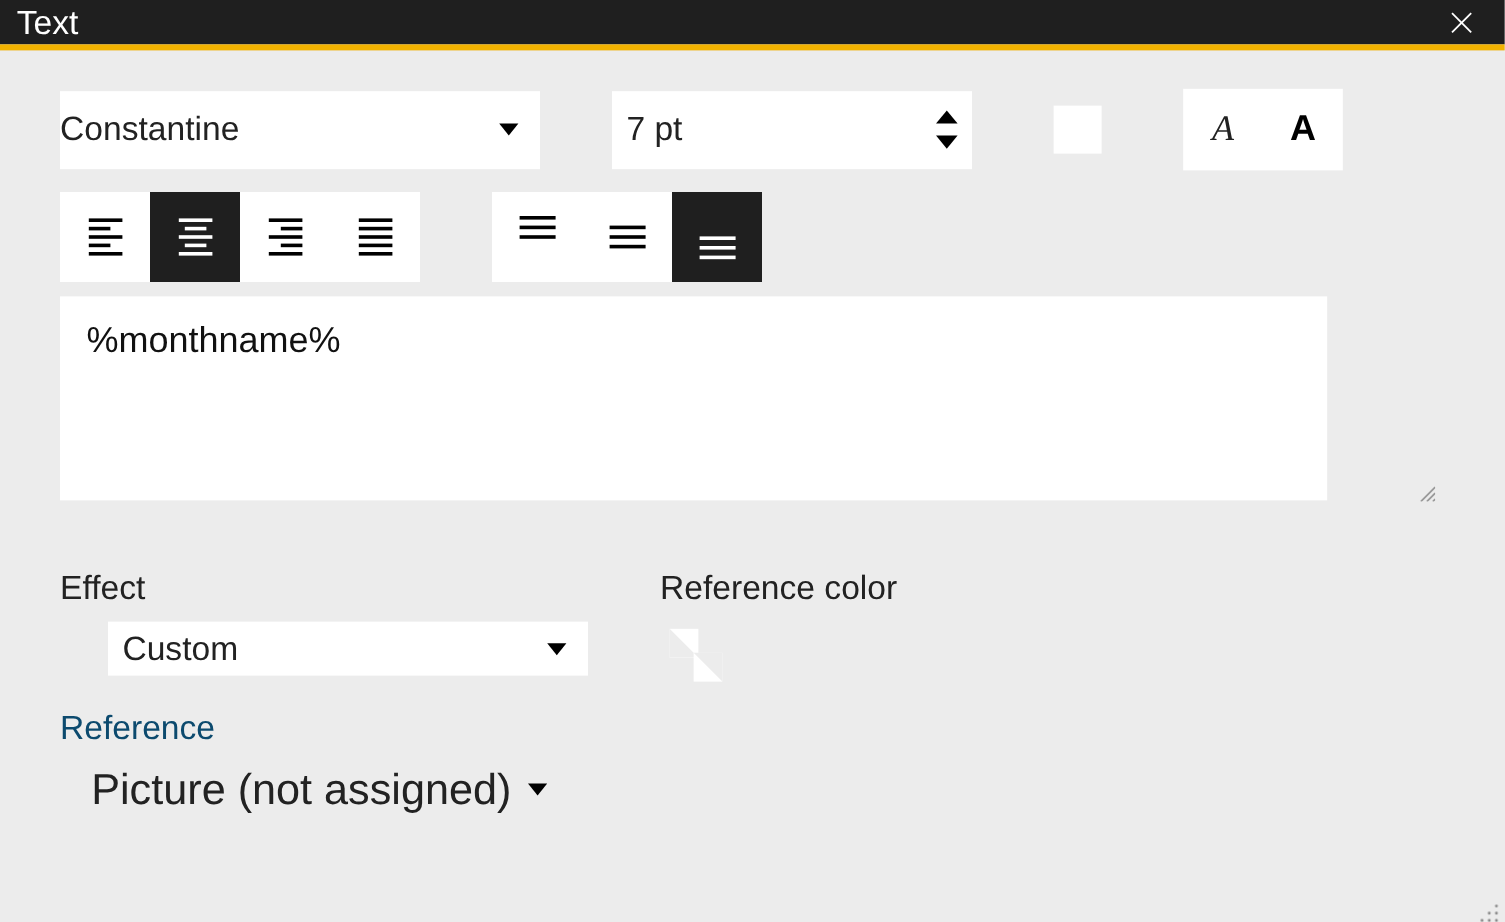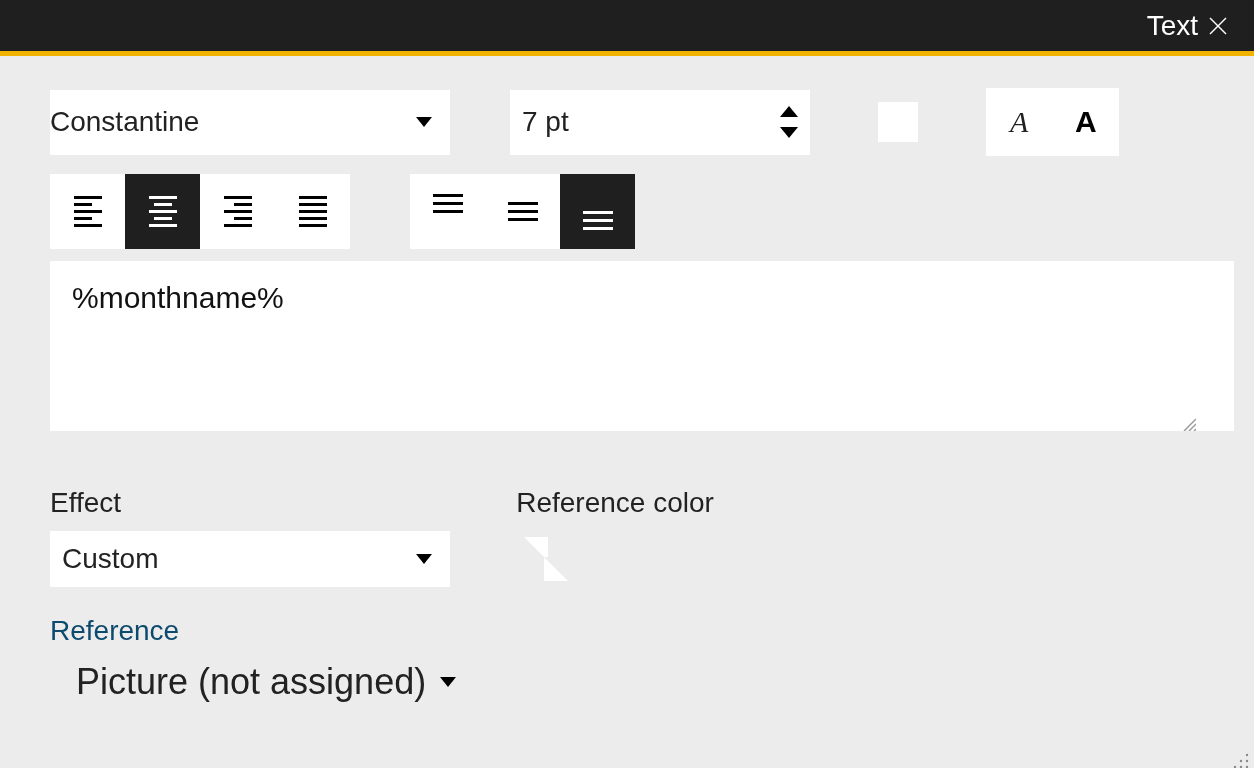--- a/index.html
+++ b/index.html
@@ -5,24 +5,24 @@
     * { box-sizing: border-box; margin: 0; padding: 0; }
     body {
       font-family: "Segoe UI", Arial, sans-serif;
       background: #ececec;
       width: 1254px;
       height: 768px;
       overflow: hidden;
     }
     .titlebar {
       background: #1f1f1f;
-      height: 51px;
-      display: flex;
-      align-items: center;
-      justify-content: flex-end;
+      height: 37px;
+      display: flex;
+      align-items: center;
+      justify-content: space-between;
       padding: 0 16px 0 14px;
     }
     .titlebar-title {
       color: #fff;
       font-size: 28px;
       font-weight: 400;
     }
     .close-btn {
       color: #fff;
       font-size: 22px;
@@ -186,21 +186,21 @@
     
     .valign-icon{display:flex;flex-direction:column;gap:5px;}
     .valign-icon span{height:3px;width:30px;background:#000;}
     .toggle-btn.active .valign-icon span{background:#fff;}
     .valign-top{justify-content:flex-start;height:36px;}
     .valign-mid{justify-content:center;height:36px;}
     .valign-bot{justify-content:flex-end;height:36px;}
 
     .text-area {
       margin-top: 12px;
-      width: 1184px;
+      width: 1056px;
       height: 170px;
       background: #fff;
       border: none;
       padding: 20px 22px;
       font-size: 30px;
       font-family: "Segoe UI", Arial, sans-serif;
       color: #111;
       resize: none;
       position: relative;
     }
@@ -225,29 +225,30 @@
       color: #222;
       margin-bottom: 12px;
     }
     .label-bg {
       font-size: 28px;
       color: #222;
       margin-bottom: 18px;
     }
     .effect-select {
       width: 400px;
-      height: 56px;
+      height: 45px;
       background: #fff;
       display: flex;
       align-items: center;
       justify-content: space-between;
       padding: 0 18px 0 12px;
       font-size: 28px;
       color: #222;
       cursor: pointer;
+      margin-left: 40px;
     }
     .bg-swatch-wrap{width:44px;height:44px;position:relative;margin-left:8px;cursor:pointer;}
     .bg-swatch-a{position:absolute;top:0;left:0;width:24px;height:24px;background:#fff;}
     .bg-swatch-b{position:absolute;bottom:0;right:0;width:24px;height:24px;background:#fff;}
     .bg-swatch-a::after{content:'';position:absolute;left:0;top:0;border-bottom:24px solid #ececec;border-right:24px solid transparent;}
     .bg-swatch-b::after{content:'';position:absolute;right:0;bottom:0;border-top:24px solid #ececec;border-left:24px solid transparent;}
 
     .reference-label{font-size:28px;color:#0c4a6e;margin-top:28px;}
     .reference-select{
       margin-top:14px;margin-left:26px;display:flex;align-items:center;gap:14px;font-size:36px;color:#222;cursor:pointer;

